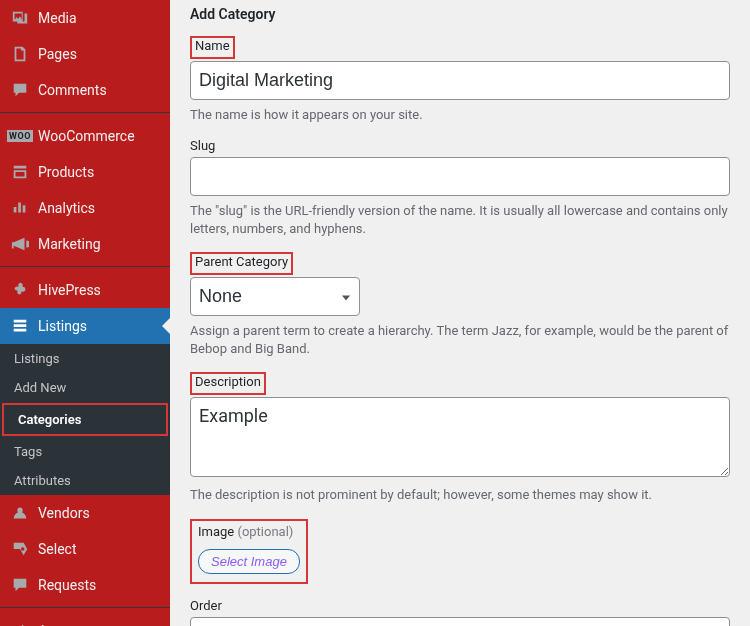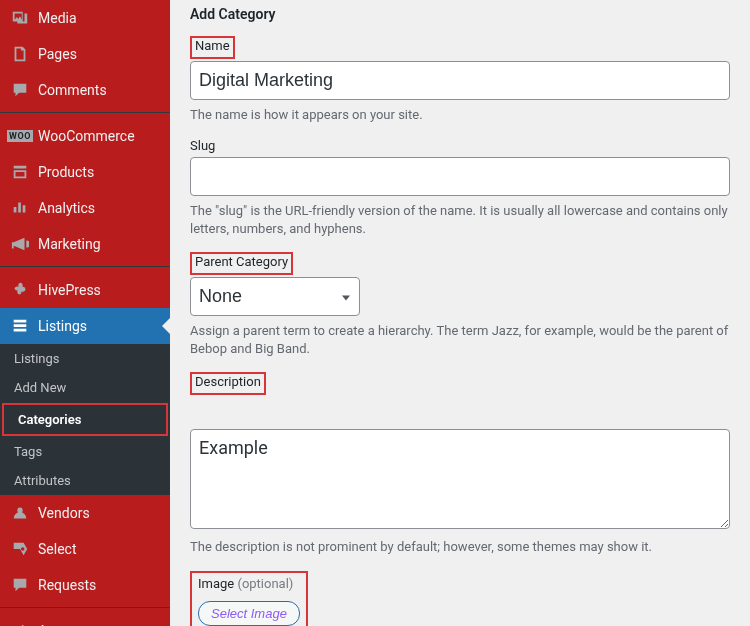--- a/index.html
+++ b/index.html
@@ -26,21 +26,21 @@
   .form-field label { display: inline-block; font-size: 13px; color: #1d2327; margin-bottom: 4px; }
   .form-field .help { font-size: 13px; color: #646970; margin-top: 6px; line-height: 1.4; }
   .highlight-box { border: 2px solid #d63638; padding: 0 3px; display: inline-block; margin-bottom: 2px; }
   input[type="text"], textarea, select {
     width: 100%; border: 1px solid #8c8f94; border-radius: 4px; padding: 4px 8px;
     font-size: 18px; color: #2c3338; background: #fff; line-height: 1.6;
   }
   select { width: 170px; padding: 4px 28px 4px 8px; appearance: none; background-image: none; position: relative; }
   .select-wrap { position: relative; display: inline-block; }
   .select-wrap::after { content: ""; position: absolute; right: 10px; top: 50%; transform: translateY(-30%); border-left: 4px solid transparent; border-right: 4px solid transparent; border-top: 5px solid #50575e; pointer-events: none; }
-  textarea { height: 100px; resize: both; font-family: inherit; margin-top: 32px; }
+  textarea { height: 80px; resize: both; font-family: inherit; }
   .btn-secondary { display: inline-block; border: 1px solid #2271b1; color: #8b5cf6; background: #f6f7f7; padding: 4px 12px; border-radius: 12px; font-size: 13px; cursor: pointer; font-style: italic; }
   .image-block { border: 2px solid #d63638; padding: 3px 6px 8px 6px; display: inline-block; }
   .optional { color: #787c82; font-weight: normal; }
   .order-input { width: 100%; }
   svg { width: 18px; height: 18px; fill: currentColor; }
   .woo-badge { font-size:9px; font-weight:700; background:#a7aaad; color:#1d2327; padding:1px 2px; border-radius:0; letter-spacing:0.5px; }
 </style>
 </head>
 <body>
 

